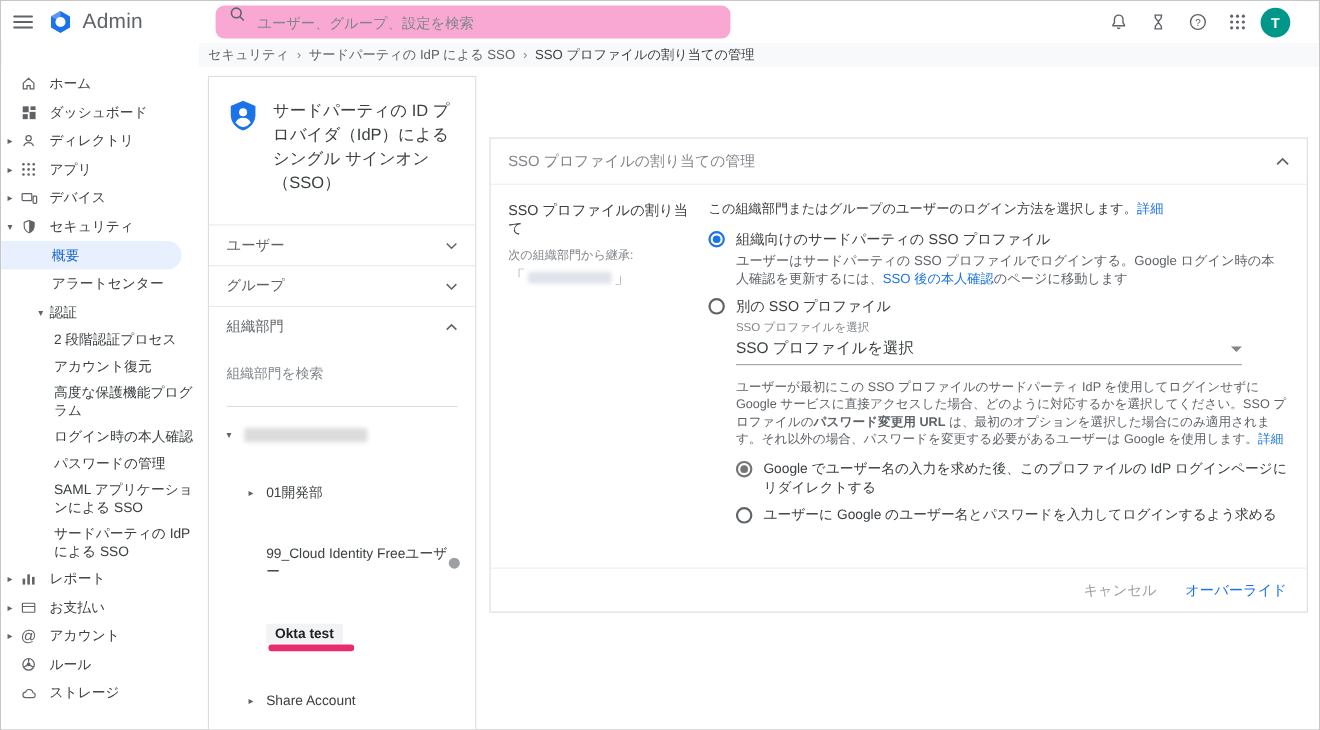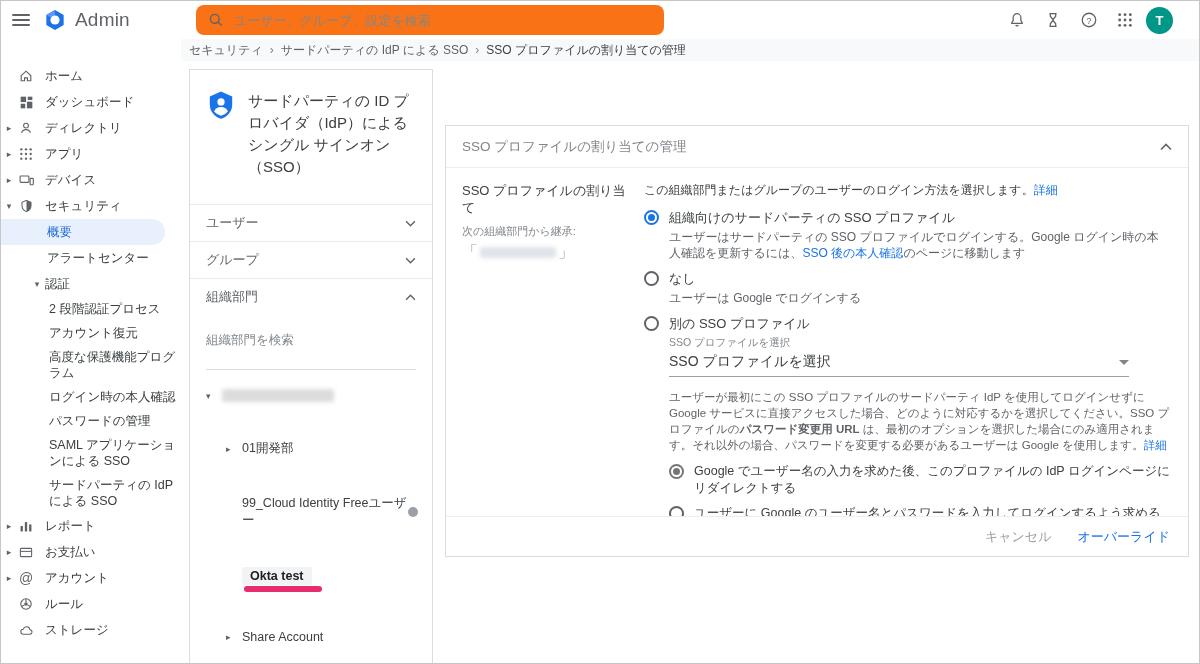--- a/index.html
+++ b/index.html
@@ -9,22 +9,22 @@
 
   
   .appbar { position:absolute; top:0; left:0; right:16px; height:38px; background:#fff;
             display:flex; align-items:center; z-index:5; }
   .hamburger { width:40px; height:38px; display:flex; align-items:center; justify-content:center;
                background:none; border:none; cursor:pointer; }
   .hamburger .bars { width:18px; }
   .hamburger .bars div { height:2px; background:#5f6368; margin:3px 0; border-radius:1px; }
   .logo { display:flex; align-items:center; gap:8px; margin-left:2px; }
   .logo-name { font-size:19px; color:#5f6368; letter-spacing:.2px; }
-  .searchbox { margin-left:66px; width:468px; height:30px; background:#f97316; border-radius:8px;
-               display:flex; align-items:center; padding:0 12px; gap:10px; }
+  .searchbox { margin-left:66px; width:468px; height:30px; background:#f9a8d4; border-radius:8px;
+               display:flex; padding:0 12px; gap:10px; }
   .searchbox input { border:none; outline:none; background:transparent; flex:1; font-size:13px;
                      color:#3c4043; font-family:inherit; }
   .searchbox input::placeholder { color:#80868b; }
   .appbar-right { margin-left:auto; display:flex; align-items:center; gap:6px; padding-right:10px; }
   .iconbtn { width:30px; height:30px; border:none; background:none; display:flex; align-items:center;
              justify-content:center; cursor:pointer; color:#5f6368; }
   .avatar { width:27px; height:27px; border-radius:50%; color:#fff; font-size:13px; font-weight:bold;
             display:flex; align-items:center; justify-content:center; border:none; cursor:pointer; }
 
   
@@ -459,27 +459,20 @@
           <div class="radio-opt">
             <span class="radio sel blue"></span>
             <div>
               <div class="opt-label">組織向けのサードパーティの SSO プロファイル</div>
               <div class="opt-desc">
                 <span>ユーザーはサードパーティの SSO プロファイルでログインする。Google ログイン時の本人確認を更新するには、</span><a class="link" style="color:#1a73e8">SSO 後の本人確認</a><span>のページに移動します</span>
               </div>
             </div>
           </div>
 
-          <div class="radio-opt">
-            <span class="radio"></span>
-            <div>
-              <div class="opt-label">なし</div>
-              <div class="opt-desc">ユーザーは Google でログインする</div>
-            </div>
-          </div>
 
           <div class="radio-opt" style="margin-bottom:4px">
             <span class="radio"></span>
             <div class="opt-label">別の SSO プロファイル</div>
           </div>
 
           <div class="select-field">
             <div class="select-label">SSO プロファイルを選択</div>
             <div class="select-value">
               <span>SSO プロファイルを選択</span>

